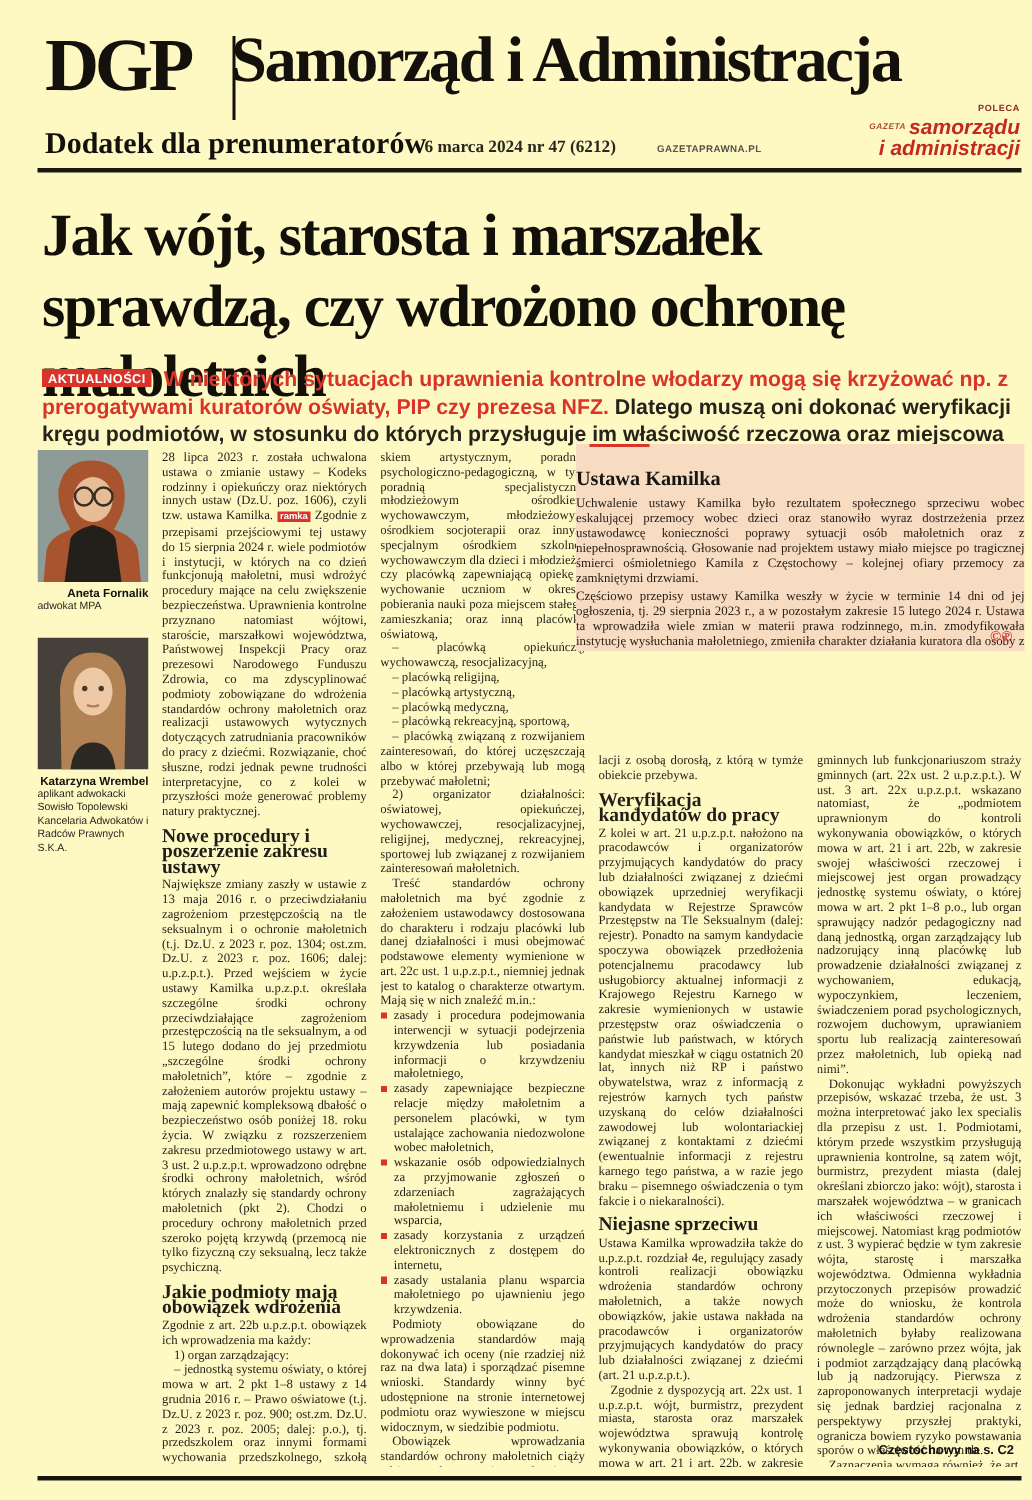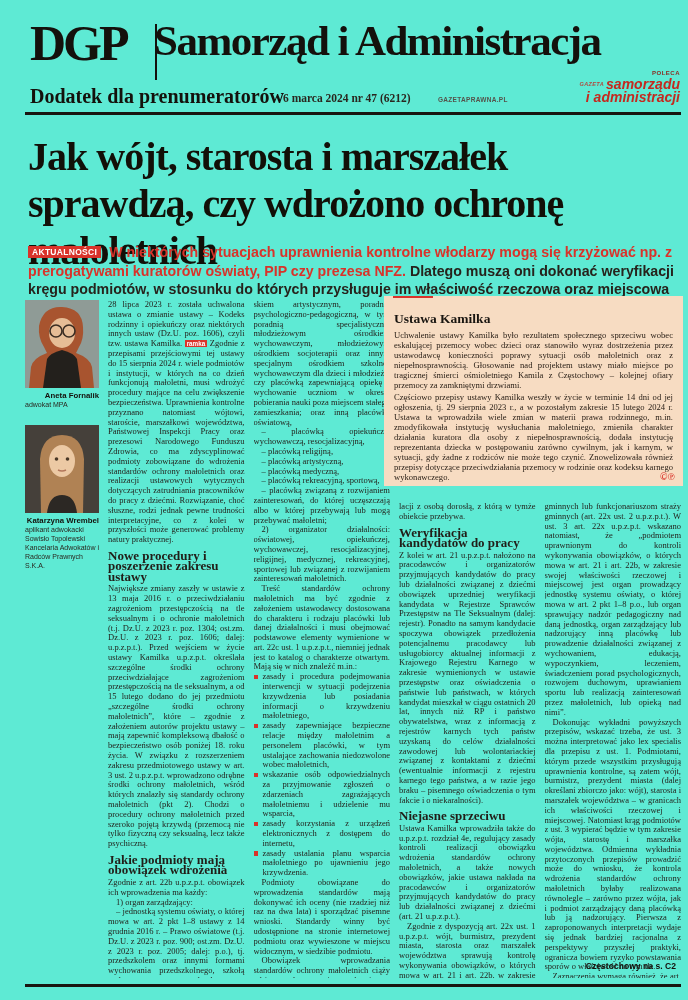--- a/index.html
+++ b/index.html
@@ -1,16 +1,16 @@
 <!DOCTYPE html>
 <html lang="pl"><head>
 <meta charset="utf-8">
 <style>
   html,body{margin:0;padding:0;}
-  .page{position:relative;width:688px;height:1000px;background:#5eead4;overflow:hidden;
+  .page{position:relative;width:688px;height:1000px;background:#fef9c3;overflow:hidden;
         font-family:"Liberation Serif",serif;color:#211e18;}
   
   .m-logo{position:absolute;left:30px;top:14px;font-size:50px;font-weight:900;
           letter-spacing:-3px;color:#14110c;font-family:"Liberation Serif",serif;}
   .m-div{position:absolute;left:155px;top:24px;width:2px;height:56px;background:#14110c;}
   .m-title{position:absolute;left:154px;top:16px;font-size:43px;font-weight:700;
            letter-spacing:-1.5px;color:#14110c;white-space:nowrap;}
   .m-sub{position:absolute;left:30px;top:85px;font-size:20px;font-weight:700;color:#14110c;}
   .m-date{position:absolute;left:283px;top:92px;font-size:11.5px;font-weight:700;color:#2a271f;}
   .m-site{position:absolute;left:438px;top:96px;font-size:6.5px;font-weight:700;
@@ -44,22 +44,22 @@
   .col.shifted{padding-top:202px;}
   .blk{margin:0;}
   .blk.p{text-indent:8px;}
   .blk.pc{text-indent:0;}
   .blk.h{font-weight:700;font-size:13px;line-height:10.5px;margin:6px 0 2px;text-align:left;text-indent:0;}
   .blk.bullet{position:relative;padding-left:9px;}
   .sq{position:absolute;left:0;top:2.6px;width:4.4px;height:4.4px;background:#d9332a;}
   .mark{background:#d9332a;color:#fff;font-family:"Liberation Sans",sans-serif;
         font-size:6.3px;font-weight:700;padding:0 2px;white-space:nowrap;}
   
-  .ramka{position:absolute;left:384px;top:296px;width:299px;height:190px;background:#f7dcc2;
-         box-sizing:border-box;padding:13px 10px 6px;overflow:hidden;}
+  .ramka{position:absolute;left:384px;top:296px;width:299px;height:138px;background:#f7dcc2;
+         box-sizing:border-box;padding:13px 0 6px;overflow:hidden;}
   .ramka-tag{position:absolute;left:9px;top:-9px;background:#d9332a;color:#fff;
              font-family:"Liberation Sans",sans-serif;font-size:8px;font-weight:700;
              padding:1px 6px;letter-spacing:.3px;}
   .ramka-title{font-size:13.5px;font-weight:700;color:#191510;margin:2px 0 4px;}
   .ramka p{margin:0 0 3px;font-size:8.6px;line-height:9.9px;text-align:justify;color:#2b2118;}
   .ramka-marks{position:absolute;right:8px;bottom:4px;color:#d9332a;font-size:10px;font-weight:700;}
   
   .continuation{position:absolute;right:12px;top:961px;font-family:"Liberation Sans",sans-serif;
                 font-size:8.6px;font-weight:700;color:#14110c;}
   .f-rule{position:absolute;left:25px;right:7px;top:984px;height:2.5px;background:#191610;}

